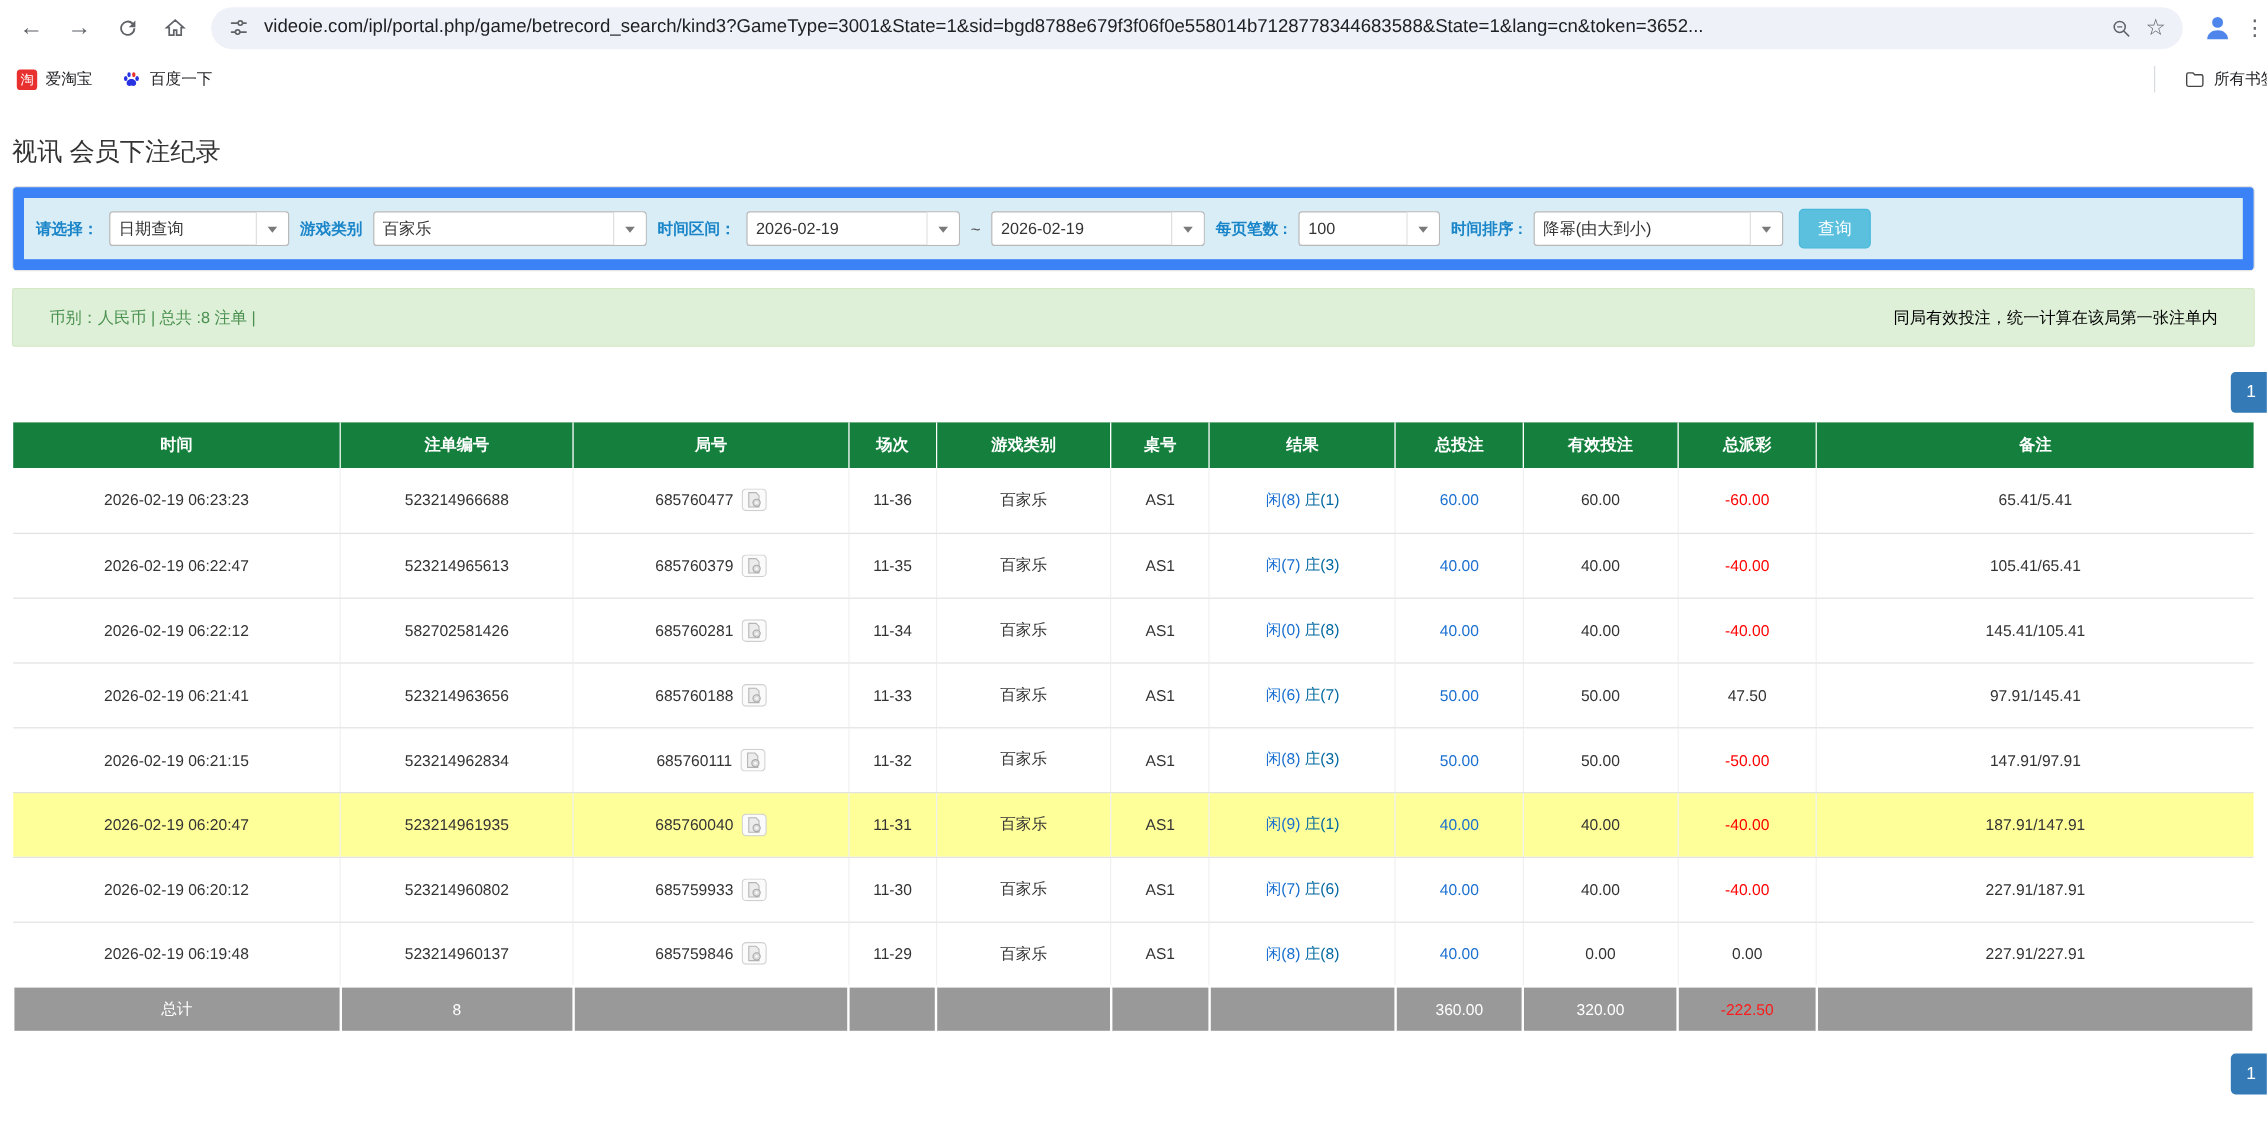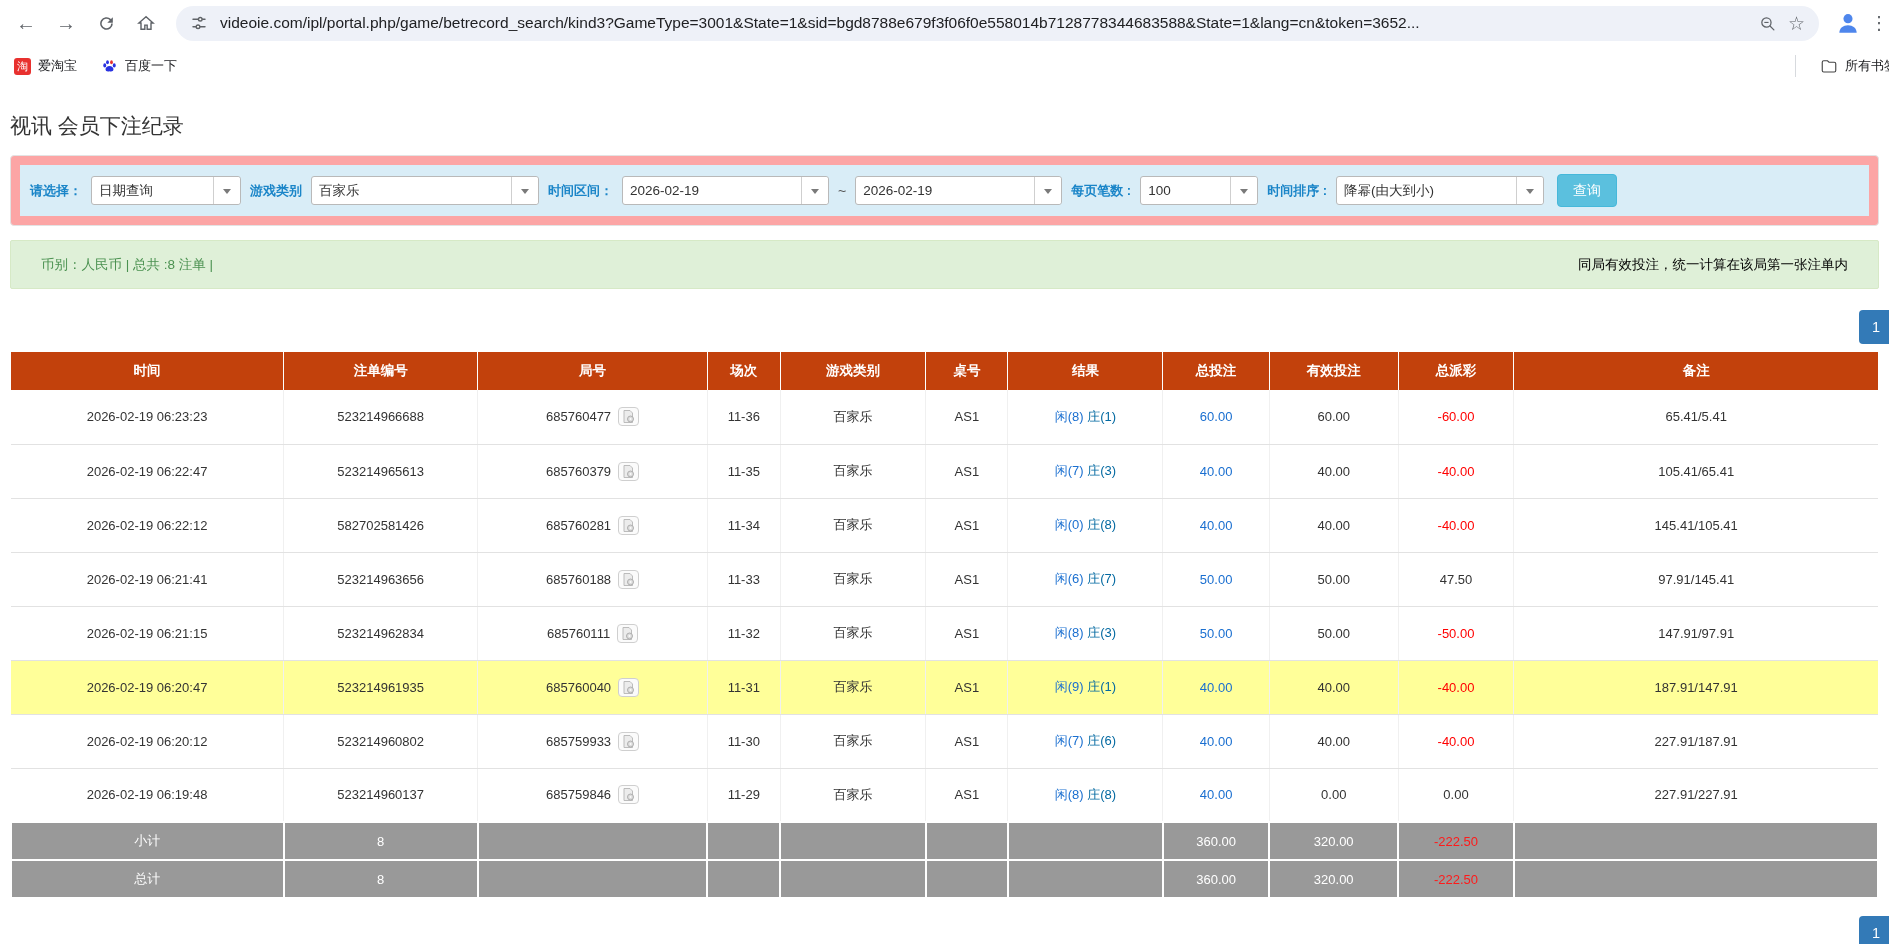--- a/index.html
+++ b/index.html
@@ -23,45 +23,45 @@
   .tb-icon { width:17px; height:17px; background:#e8312f; border-radius:3px; color:#fff; font-size:11px;
     display:flex; align-items:center; justify-content:center; }
   .bm-spacer { flex:1; }
   .bm-divider { width:1px; height:22px; background:#d7dade; }
   .all-bm { display:flex; align-items:center; gap:7px; white-space:nowrap; margin-right:-22px; }
 
   
   .content { padding:0 10px; }
   .page-title { font-size:21px; color:#333; font-weight:400; margin:26px 0 15px 0; }
 
-  .filter-panel { border:1px solid #e3e3e3; border-radius:4px; padding:9px; background:#fca5a5; }
+  .filter-panel { border:1px solid #e3e3e3; border-radius:4px; padding:9px; background:#3b82f6; }
   .filter-strip { background:#d9edf7; padding:9px 10px; display:flex; align-items:center; gap:9px; }
   .f-label { color:#1a85c8; font-weight:bold; font-size:13px; white-space:nowrap; }
   .combo { display:flex; height:29px; background:#fff; border:1px solid #b9b9b9; border-radius:3px; align-items:stretch; flex:0 0 auto; }
   .combo-text { flex:1; display:flex; align-items:center; padding:0 7px; font-size:13.5px; color:#333; white-space:nowrap; overflow:hidden; }
   .combo-arrow { width:27px; border-left:1px solid #cfcfcf; display:flex; align-items:center; justify-content:center; background:#fff; border-radius:0 3px 3px 0; }
   .combo-arrow::after { content:""; border:4px solid transparent; border-top:5px solid #7a7a7a; margin-top:5px; }
-  .w-select { width:150px; } .w-game { width:228px; } .w-date { width:207px; } .w-size { width:118px; } .w-sort { width:208px;justify-content:flex-end; }
+  .w-select { width:150px; } .w-game { width:228px; } .w-date { width:178px; } .w-size { width:118px; } .w-sort { width:208px;justify-content:flex-end; }
   .tilde { font-size:14px; color:#555; }
   .btn-search { background:#5bc0de; border:1px solid #46b8da; color:#fff; font-size:14px; height:33px;
     padding:0 15px; border-radius:4px; margin-left:4px; cursor:pointer; }
 
   .summary-bar { margin-top:14px; background:#dff0d8; border:1px solid #d6e9c6; border-radius:2px;
     padding:0 30px; height:49px; display:flex; align-items:center; justify-content:space-between; font-size:13.5px; }
   .summary-left { color:#4a9150; }
   .summary-right { color:#000000; }
 
   .pager { display:flex; justify-content:flex-end; margin:21px -14px 8px 0; }
   .pager.bottom { margin-top:17px; }
   .page-btn { width:34px; height:34px; background:#337ab7; color:#fff; border-radius:4px; display:flex;
     align-items:center; justify-content:center; font-size:14.5px; cursor:pointer; }
 
   
   table { width:100%; border-collapse:collapse; table-layout:fixed; font-size:13px; color:#333; margin-top:4px; }
-  thead th { background:#c2410c; color:#fff; font-weight:bold; height:38px; border-right:1px solid #fff; font-size:13.5px; }
+  thead th { background:#15803d; color:#fff; font-weight:bold; height:38px; border-right:1px solid #fff; font-size:13.5px; }
   thead th:last-child { border-right:none; }
   tbody td { height:54px; text-align:center; background:#fff; border-bottom:1px solid #e2e2e2; border-right:1px solid #f0f0f0; }
   tbody td:last-child { border-right:none;margin-top:48px; }
   tbody tr.highlight td { background:#ffff99; }
   .round-cell { display:inline-flex; align-items:center; gap:7px; }
   .video-icon { display:inline-flex; cursor:pointer; }
   .res-player { color:#1a6fd0; }
   .res-banker { color:#0369a1; }
   .bet-link { color:#1a6fd0; text-decoration:none; cursor:pointer; }
   .payout.neg { color:#ff0000; }
@@ -411,33 +411,20 @@
     <td><span>AS1</span></td>
     <td><span class="res-player">闲(8)</span> <span class="res-banker">庄(8)</span></td>
     <td><a class="bet-link">40.00</a></td>
     <td><span>0.00</span></td>
     <td><span class="payout">0.00</span></td>
     <td><span>227.91/227.91</span></td>
   </tr>
       </tbody>
     <tfoot id="table-foot">
         <tr>
-    <td><span>小计</span></td>
-    <td><span>8</span></td>
-    <td></td>
-          <td></td>
-          <td></td>
-    <td></td>
-          <td></td>
-    <td><span>360.00</span></td>
-    <td><span>320.00</span></td>
-    <td><span class="payout-sum">-222.50</span></td>
-    <td></td>
-  </tr>
-        <tr>
     <td><span>总计</span></td>
     <td><span>8</span></td>
     <td></td>
           <td></td>
           <td></td>
     <td></td>
           <td></td>
     <td><span>360.00</span></td>
     <td><span>320.00</span></td>
     <td><span class="payout-sum">-222.50</span></td>

